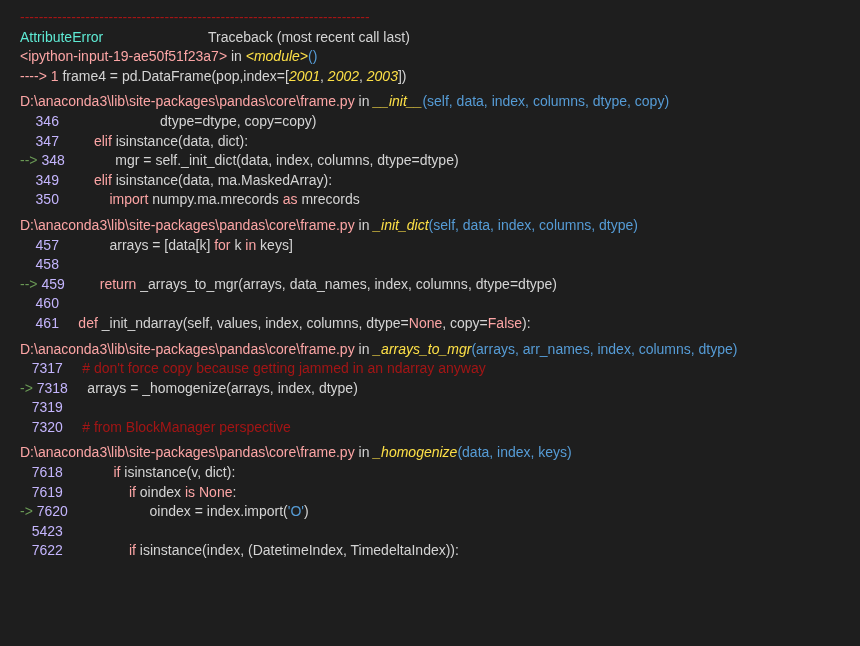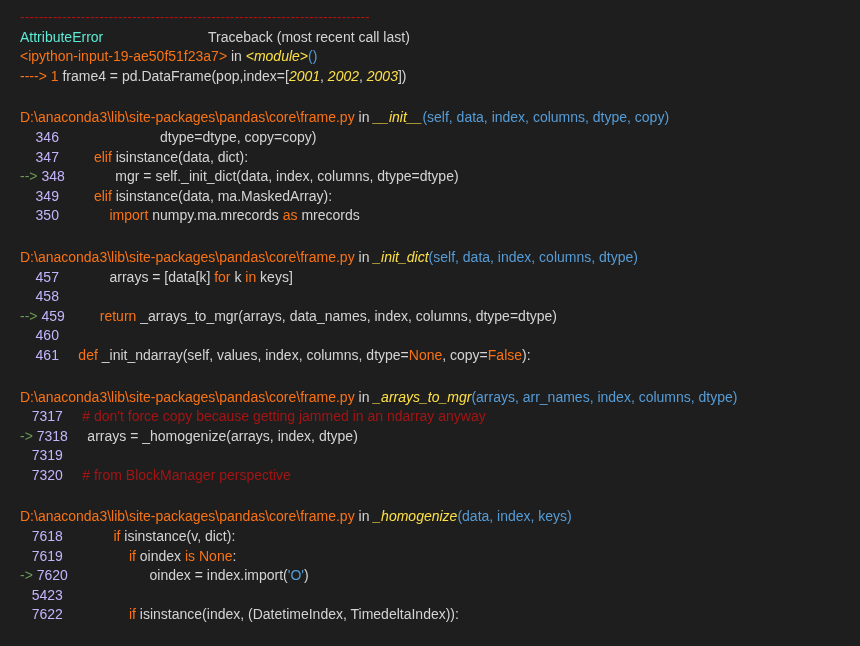--- a/index.html
+++ b/index.html
@@ -15,27 +15,27 @@
   }
   .traceback {
     padding: 8px 20px;
     line-height: 1.4;
   }
   .line {
     white-space: pre;
   }
   .c-red     { color: #5eead4; }
   .c-darkred { color: #a31515; }
-  .c-green   { color: #f97316; }
+  .c-green   { color: #fca5a5; }
   .c-cyan    { color: #fde047; font-style: italic; }
   .c-blue    { color: #569cd6; }
   .c-white   { color: #d4d4d4; }
   .c-arrow   { color: #6a9955; }
   .c-lineno  { color: #c4b5fd; }
-  .group { margin-top: 22px; }
+  .group { margin-top: 6px; }
 </style>
 </head>
 <body>
 
 <div class="traceback">
 
   <div class="line c-darkred">---------------------------------------------------------------------------</div>
 
   <div class="line"><span class="c-red">AttributeError</span><span>                           </span><span class="c-white">Traceback (most recent call last)</span></div>
 

